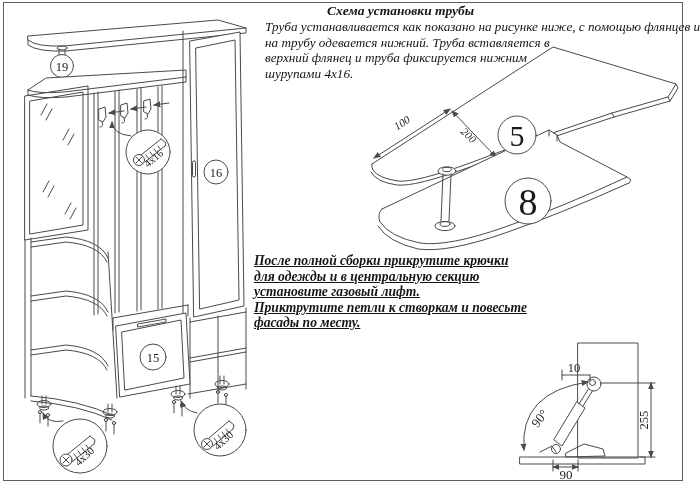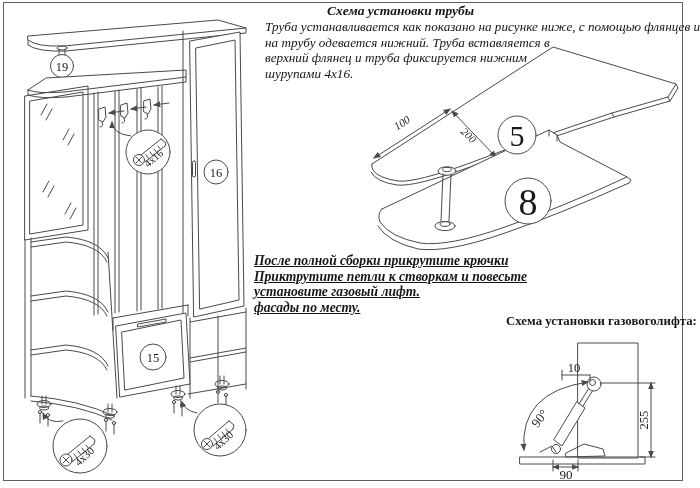--- a/index.html
+++ b/index.html
@@ -235,19 +235,19 @@
 
   <div class="abs body-text" style="left:265px;top:19px;">
     <div>Труба устанавливается как показано на рисунке ниже, с помощью флянцев и</div>
     <div>на трубу одевается нижний. Труба вставляется в</div>
     <div>верхний флянец и труба фиксируется нижним</div>
     <div>шурупами 4х16.</div>
   </div>
 
   <div class="abs note" style="left:254px;top:253px;">
     <div>После полной сборки прикрутите крючки</div>
+    <div>для одежды и в центральную секцию</div>
+    <div>установите газовый лифт.</div>
     <div>Приктрутите петли к створкам и повесьте</div>
-    <div>установите газовый лифт.</div>
     <div>фасады по месту.</div>
   </div>
 
-  <div class="abs h2" style="left:506px;top:314px;">Схема установки газовоголифта:</div>
 </div>
 
 </body></html>

